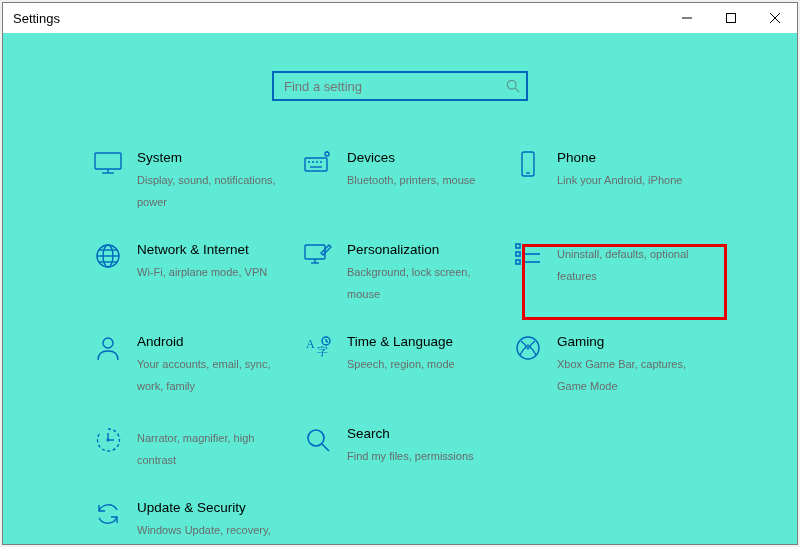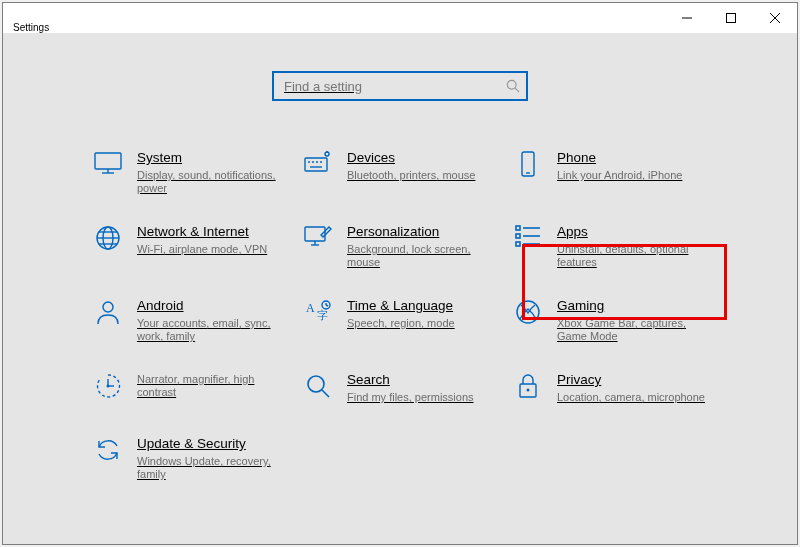--- a/index.html
+++ b/index.html
@@ -17,24 +17,24 @@
     top: 2px;
     width: 796px;
     height: 543px;
     background: #ffffff;
     border: 1px solid #7d7d7d;
     box-sizing: border-box;
   }
   .titlebar {
     height: 30px;
     display: flex;
-    align-items: flex-end;
+    align-items: center;
     justify-content: space-between;
     padding: 0 0 0 10px;
-    font-size: 10px;
+    font-size: 13px;
     color: #000;
   }
   .titlebar .controls {
     display: flex;
     height: 100%;
   }
   .titlebar .ctrl {
     width: 44px;
     display: flex;
     align-items: center;
@@ -43,22 +43,21 @@
     color: #333;
     cursor: default;
   }
 
   .content {
     position: absolute;
     top: 30px;
     left: 0;
     right: 0;
     bottom: 0;
-    background: #e5e5e5;
-    text-decoration: underline;
+    background: #5eead4;
   }
 
   .search-wrap {
     display: flex;
     justify-content: center;
     padding: 38px 0 28px 0;
   }
   .search {
     width: 256px;
     height: 30px;
@@ -114,21 +113,21 @@
     padding-right: 6px;
   }
   .tile .ttitle {
     font-size: 13.5px;
     color: #000;
     line-height: 18px;
   }
   .tile .tdesc {
     font-size: 11px;
     color: #6b6b6b;
-    line-height: 13px;
+    line-height: 22px;
     margin-top: 2px;
   }
   .highlight {
     position: absolute;
     border: 3px solid #e60000;
     left: 519px;
     top: 211px;
     width: 205px;
     height: 76px;
     box-sizing: border-box;
@@ -260,21 +259,20 @@
             <svg width="26" height="22" viewBox="0 0 26 22" fill="none" stroke="#0067c0" stroke-width="1.6">
               <rect x="1" y="1" width="4" height="4"></rect>
                 <line x1="8" y1="3" x2="25" y2="3"></line>
               <rect x="1" y="9" width="4" height="4"></rect>
                 <line x1="8" y1="11" x2="25" y2="11"></line>
               <rect x="1" y="17" width="4" height="4"></rect>
                 <line x1="8" y1="19" x2="25" y2="19"></line>
             </svg>
           </div>
           <div class="ttext">
-            <div class="ttitle">Apps</div>
             <div class="tdesc">Uninstall, defaults, optional features</div>
           </div>
         </div>
       </div>
 
       <div class="row">
         <div class="tile">
           <div class="ticon">
             <svg width="24" height="26" viewBox="0 0 24 26" fill="none" stroke="#0067c0" stroke-width="1.4">
               <circle cx="12" cy="8" r="5"></circle>
@@ -335,33 +333,20 @@
             <svg width="26" height="26" viewBox="0 0 26 26" fill="none" stroke="#0067c0" stroke-width="1.6">
               <circle cx="11" cy="11" r="8"></circle>
                 <line x1="17" y1="17" x2="24" y2="24"></line>
             </svg>
           </div>
           <div class="ttext">
             <div class="ttitle">Search</div>
             <div class="tdesc">Find my files, permissions</div>
           </div>
         </div>
-        <div class="tile">
-          <div class="ticon">
-            <svg width="22" height="26" viewBox="0 0 22 26" fill="none" stroke="#0067c0" stroke-width="1.4">
-              <rect x="3" y="11" width="16" height="13" rx="1"></rect>
-              <path d="M6 11 V7 a5 5 0 0 1 10 0 V11"></path>
-              <circle cx="11" cy="17" r="1.5" fill="#0067c0" stroke="none"></circle>
-            </svg>
-          </div>
-          <div class="ttext">
-            <div class="ttitle">Privacy</div>
-            <div class="tdesc">Location, camera, microphone</div>
-          </div>
-        </div>
       </div>
 
       <div class="row">
         <div class="tile">
           <div class="ticon">
             <svg width="26" height="26" viewBox="0 0 26 26" fill="none" stroke="#0067c0" stroke-width="1.4">
               <path d="M22 9 A10 10 0 0 0 4 10"></path>
                 <polyline points="4,4 4,10 10,10"></polyline>
               <path d="M4 17 A10 10 0 0 0 22 16"></path>
                 <polyline points="22,22 22,16 16,16"></polyline>

